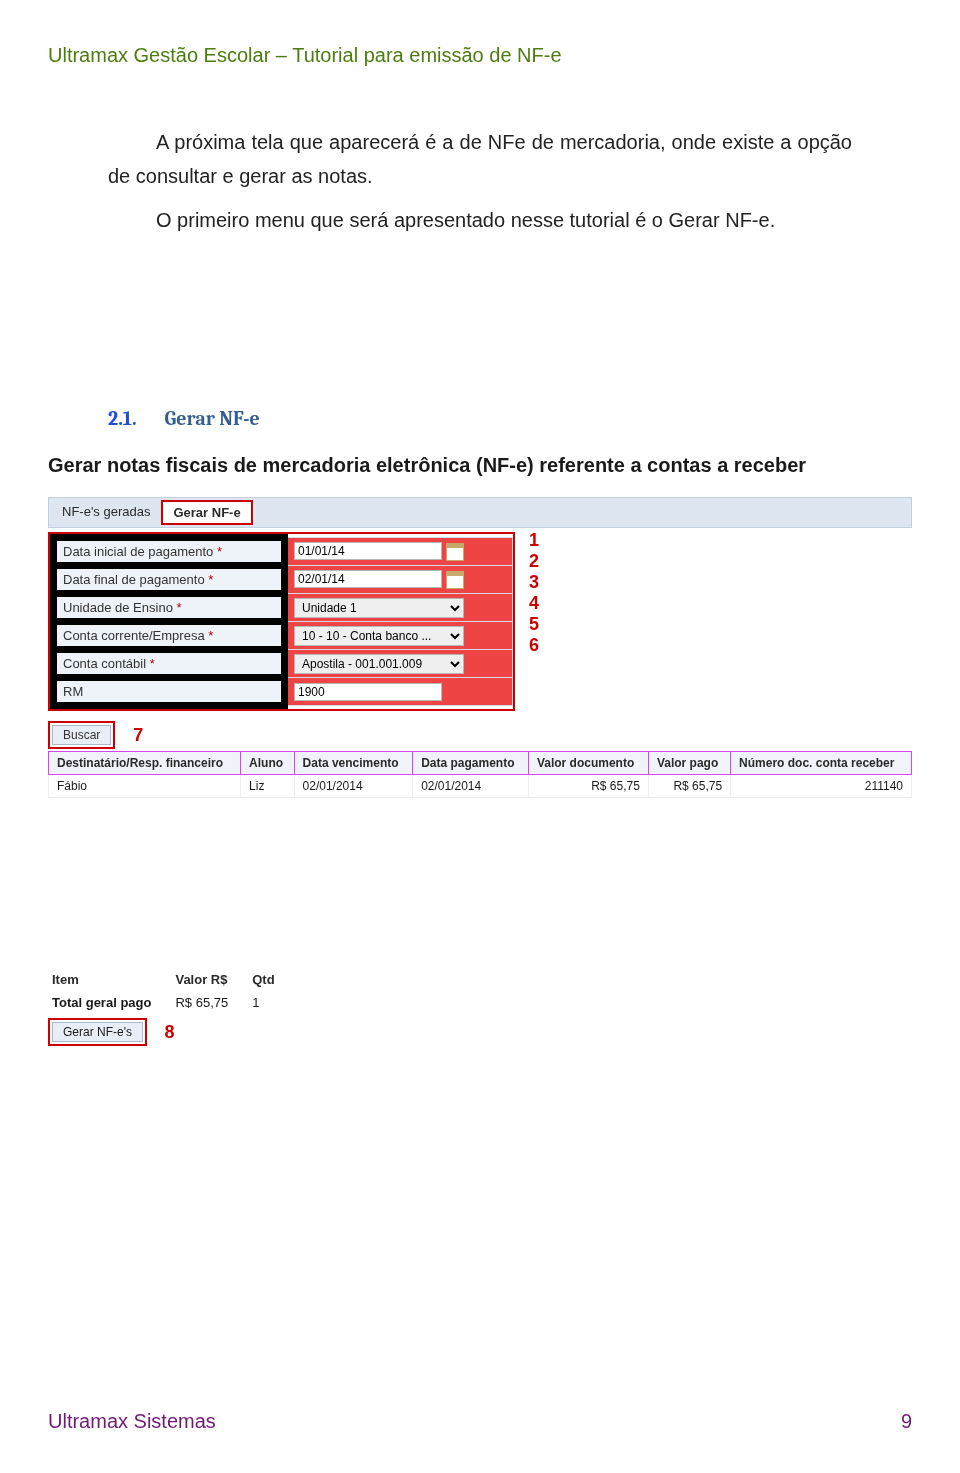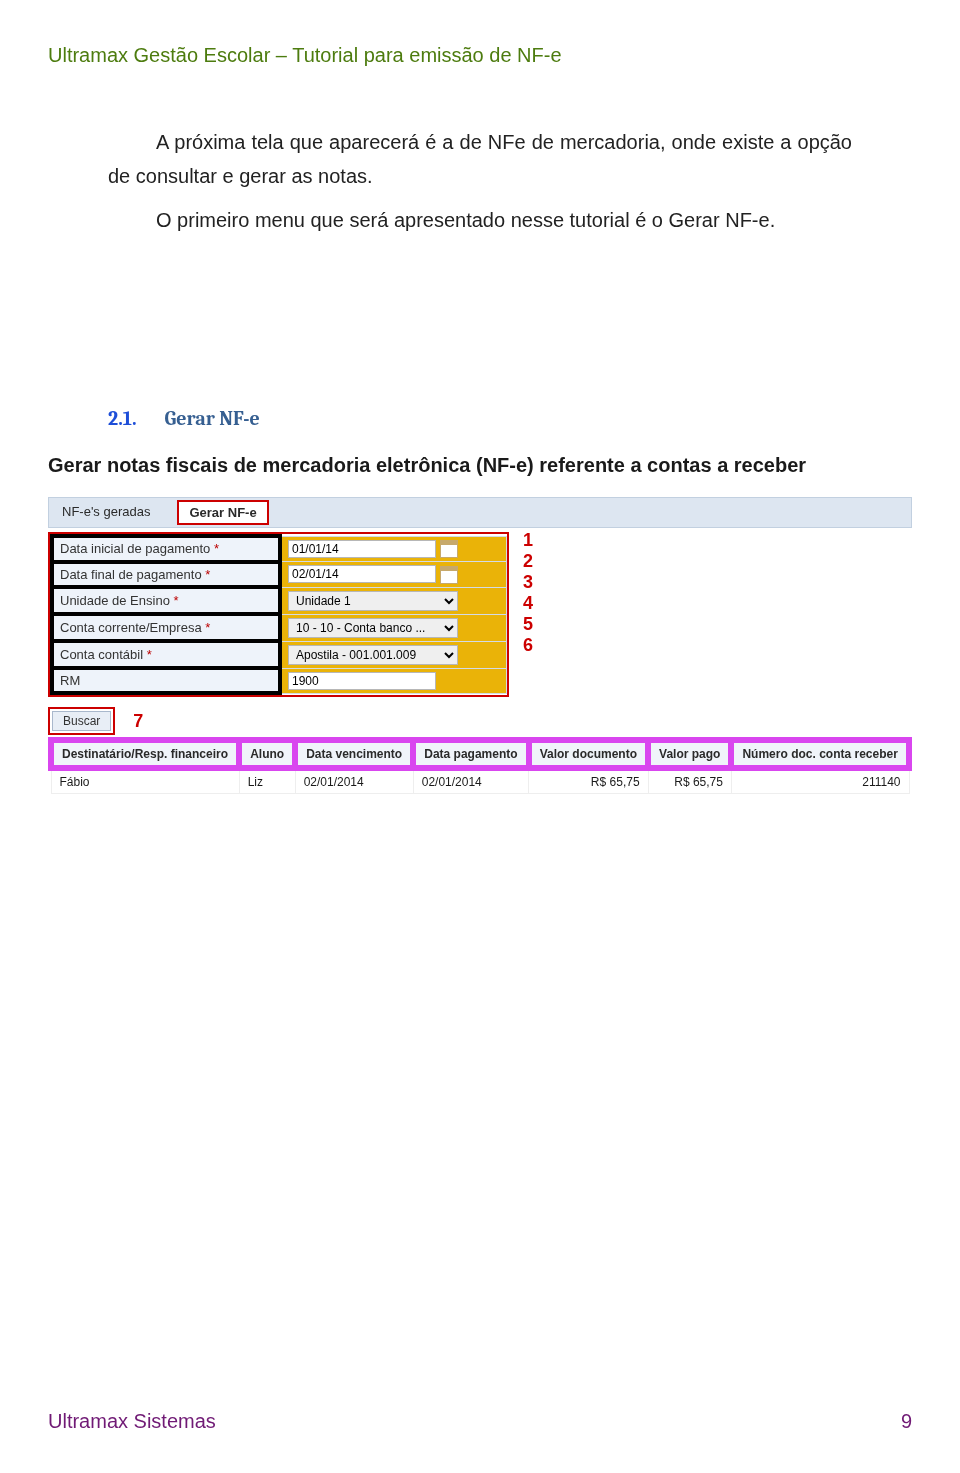--- a/index.html
+++ b/index.html
@@ -8,39 +8,39 @@
   .body-text{font-size:20px;line-height:1.7;text-align:justify;padding:0 60px 0 60px}
   .body-text p{margin:0 0 10px 0;text-indent:48px}
   .sec-row{display:flex;align-items:baseline;padding-left:60px;margin-top:170px;margin-bottom:8px}
   .sec-num{font-size:20px;color:#1d4ed8;font-weight:bold;margin-right:28px;font-family:Cambria,Georgia,serif}
   .sec-title{font-size:20px;color:#365F91;font-weight:bold;font-family:Cambria,Georgia,serif}
   .sec-body{font-size:20px;line-height:1.7;padding-left:108px;padding-right:60px}
 
   
   .shot{margin-top:24px;font-size:14px;color:#1a1a1a}
   .shot h2{font-size:20px;font-weight:bold;margin:0 0 20px 0}
-  .tabbar{background:#dde6f1;border:1px solid #c2d0e0;border-bottom:1px solid #c2d0e0;padding:2px 2px;display:flex;gap:16px}
+  .tabbar{background:#dde6f1;border:1px solid #c2d0e0;border-bottom:1px solid #c2d0e0;padding:2px 2px;display:flex;gap:0}
   .tab{padding:3px 10px;font-size:13px;color:#2a2a2a;border:1px solid transparent}
   .tab.inactive{}
   .tab.active{background:#fff;border:2px solid #cc0000;border-bottom:2px solid #cc0000;font-weight:bold}
   .formwrap{border:2px solid #cc0000;border-top:2px solid #cc0000;padding:0;margin-top:4px;display:inline-block}
   .form{border-collapse:collapse;font-size:13px}
   .form td{padding:3px 8px 3px 6px;vertical-align:middle}
-  .form td.lbl{background:#eef3fa;border:4px solid #000000;color:#333;width:210px}
-  .form td.fld{background:#eab308;border:1px solid #d3dbe6;width:210px}
+  .form td.lbl{background:#eef3fa;border:7px solid #000000;color:#333;width:210px}
+  .form td.fld{background:#ef4444;border:1px solid #d3dbe6;width:210px}
   .fld input,.fld select{border:1px solid #b7b7b7;font-size:12px;padding:1px 3px;width:140px;font-family:inherit}
   .fld select{width:170px}
   .cal{display:inline-block;width:16px;height:16px;background:#fff;border:1px solid #c7a96b;vertical-align:middle;margin-left:4px;position:relative}
   .cal:before{content:"";position:absolute;top:0;left:0;right:0;height:4px;background:#c7a96b}
   .annot{display:inline-block;color:#cc0000;font-weight:bold;font-size:18px;margin-left:14px;vertical-align:middle}
   .btnrow{margin-top:10px}
   .buscar{display:inline-block;border:2px solid #cc0000;padding:2px 2px}
   .buscar-inner{display:inline-block;background:#e8eef6;border:1px solid #a9b8cc;padding:2px 10px;font-size:12px;color:#333}
   .grid{margin-top:2px;border:1px solid #d3dbe6;font-size:12px;border-collapse:collapse;width:100%}
-  .grid th{background:#f0f4fa;border:6px solid #d946ef;padding:4px 8px;text-align:left;font-weight:bold;color:#2a2a2a}
+  .grid th{background:#f0f4fa;border:1px solid #d946ef;padding:4px 8px;text-align:left;font-weight:bold;color:#2a2a2a}
   .grid td{border:1px solid #eee;padding:4px 8px}
   .grid td.num{text-align:right}
 
   .totals{margin-top:170px;font-size:13px}
   .totals table{border-collapse:collapse}
   .totals th{text-align:left;padding:4px 20px 4px 4px;font-weight:bold;color:#2a2a2a}
   .totals td{padding:4px 20px 4px 4px}
   .gerarbtn{display:inline-block;border:2px solid #cc0000;padding:2px;margin-top:4px}
   .gerarbtn-inner{display:inline-block;background:#e8eef6;border:1px solid #a9b8cc;padding:2px 10px;font-size:12px}
 
@@ -138,20 +138,40 @@
             <td>Liz</td>
             <td>02/01/2014</td>
             <td>02/01/2014</td>
             <td class="num">R$ 65,75</td>
             <td class="num">R$ 65,75</td>
             <td class="num">211140</td>
           </tr>
         </tbody>
       </table>
 
+      <div class="totals">
+        <table>
+          <tbody>
+              <tr>
+            <th>Item</th>
+            <th>Valor R$</th>
+            <th>Qtd</th>
+          </tr>
+          <tr>
+            <td style="font-weight:bold">Total geral pago</td>
+            <td>R$ 65,75</td>
+            <td>1</td>
+          </tr>
+        </tbody>
+          </table>
+        <span class="gerarbtn">
+          <span class="gerarbtn-inner">Gerar NF-e's</span>
+        </span>
+        <span class="annot">8</span>
+      </div>
     </div>
   </div>
 
   <div class="footer">
     <span>Ultramax Sistemas</span>
     <span>9</span>
   </div>
 </div>
 
 </body></html>

